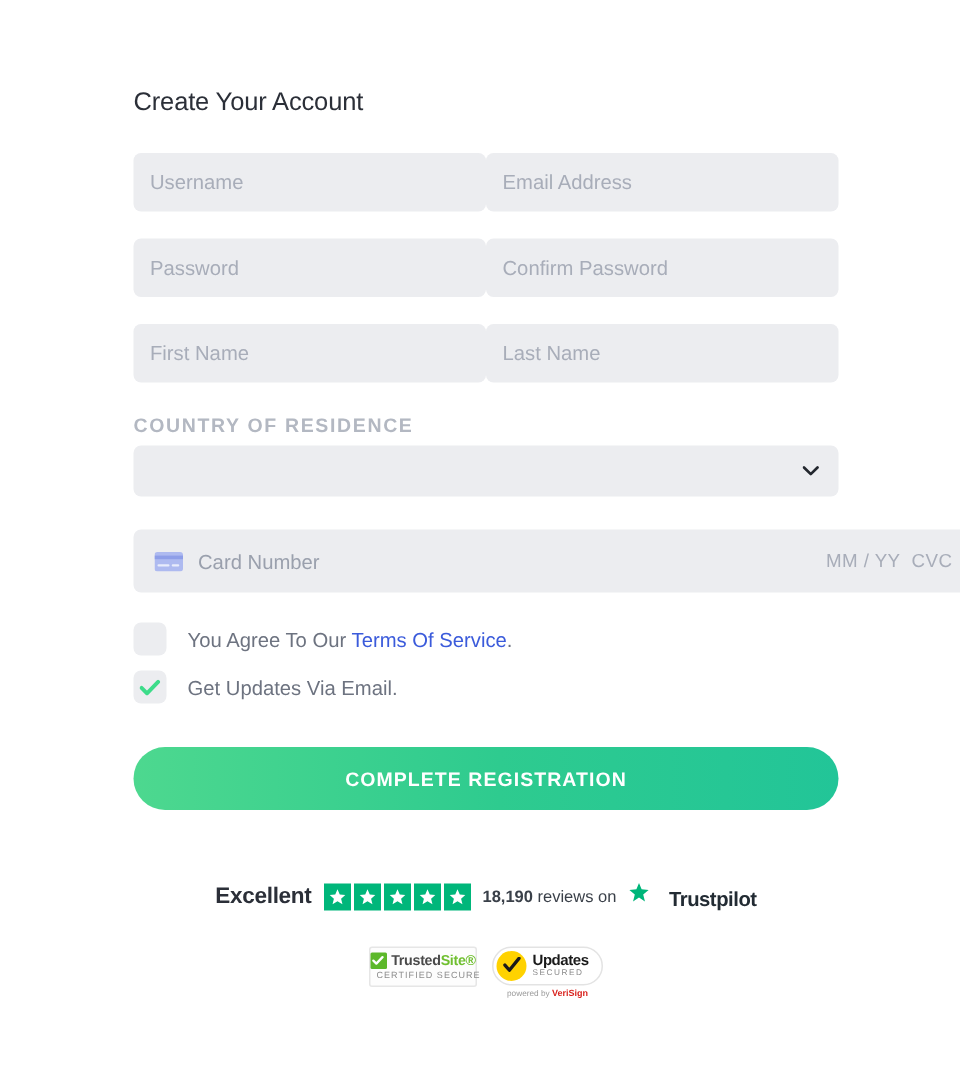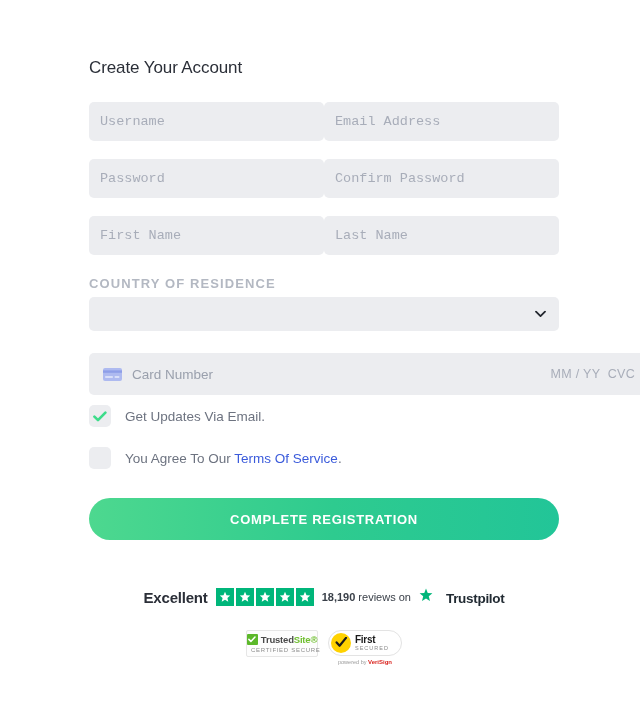--- a/index.html
+++ b/index.html
@@ -46,21 +46,21 @@
   .row.first { margin-top: 24px; }
 
   .field {
     width: 252px;
     height: 39px;
     background: #ecedf0;
     border: none;
     border-radius: 5px;
     box-sizing: border-box;
     padding: 0 11px;
-    font-family: Liberation Mono, monospace;
+    font-family: Liberation Sans, sans-serif;
     font-size: 13.5px;
     color: #6d28d9;
     outline: none;
   }
   .field::placeholder {
     color: #a8adb9;
     opacity: 1;
   }
 
   
@@ -372,34 +372,34 @@
           <rect x="0" y="0" width="19" height="13" rx="2" fill="#aebaf0"></rect>
           <rect x="0" y="2.4" width="19" height="2.4" fill="#8e9ee8"></rect>
           <rect x="2" y="8.2" width="8" height="1.5" rx="0.7" fill="#e8ecfb"></rect>
           <rect x="11.5" y="8.2" width="5" height="1.5" rx="0.7" fill="#e8ecfb"></rect>
         </svg>
       </span>
       <span class="card-placeholder">Card Number</span>
       <span class="card-meta">MM / YY  CVC</span>
     </div>
 
+    <div class="check-row">
+      <span class="checkbox"></span>
+      <span class="check-label">
+        <span>You Agree To Our </span><a>Terms Of Service</a><span>.</span>
+      </span>
+    </div>
+
     <div class="check-row second">
       <span class="checkbox">
         <svg width="14" height="11" viewBox="0 0 14 11">
           <path d="M1.4 5.6 L5 9.2 L12.4 1.6" fill="none" stroke="#3ddc8a" stroke-width="2.6" stroke-linecap="round" stroke-linejoin="round"></path>
         </svg>
       </span>
       <span class="check-label">Get Updates Via Email.</span>
-    </div>
-
-    <div class="check-row">
-      <span class="checkbox"></span>
-      <span class="check-label">
-        <span>You Agree To Our </span><a>Terms Of Service</a><span>.</span>
-      </span>
     </div>
 
     <button class="submit">COMPLETE REGISTRATION</button>
 
     <div class="trust-row">
       <span class="trust-word">Excellent</span>
       <span class="stars">
         <span class="star-tile">
           <svg width="12" height="12" viewBox="0 0 12 12">
               <path d="M6 0.8 L7.5 4.3 L11.2 4.6 L8.4 7.1 L9.3 10.8 L6 8.8 L2.7 10.8 L3.6 7.1 L0.8 4.6 L4.5 4.3 Z" fill="#ffffff"></path>
@@ -451,21 +451,21 @@
       </div>
 
       <div class="norton-badge">
         <div class="norton-pill">
           <span class="norton-circle">
             <svg width="13" height="12" viewBox="0 0 13 12">
                 <path d="M1.6 5.4 L4.6 8.8 L11 0.9" fill="none" stroke="#1a1a1a" stroke-width="2.2" stroke-linecap="round" stroke-linejoin="round"></path>
               </svg>
           </span>
           <span class="norton-txt">
-            <div class="norton-name">First</div>
+            <div class="norton-name">Updates</div>
             <div class="norton-secured">SECURED</div>
           </span>
         </div>
         <div class="norton-powered"><span>powered by </span><span class="vs">VeriSign</span></div>
       </div>
     </div>
 
   </div>
 </div>
 

